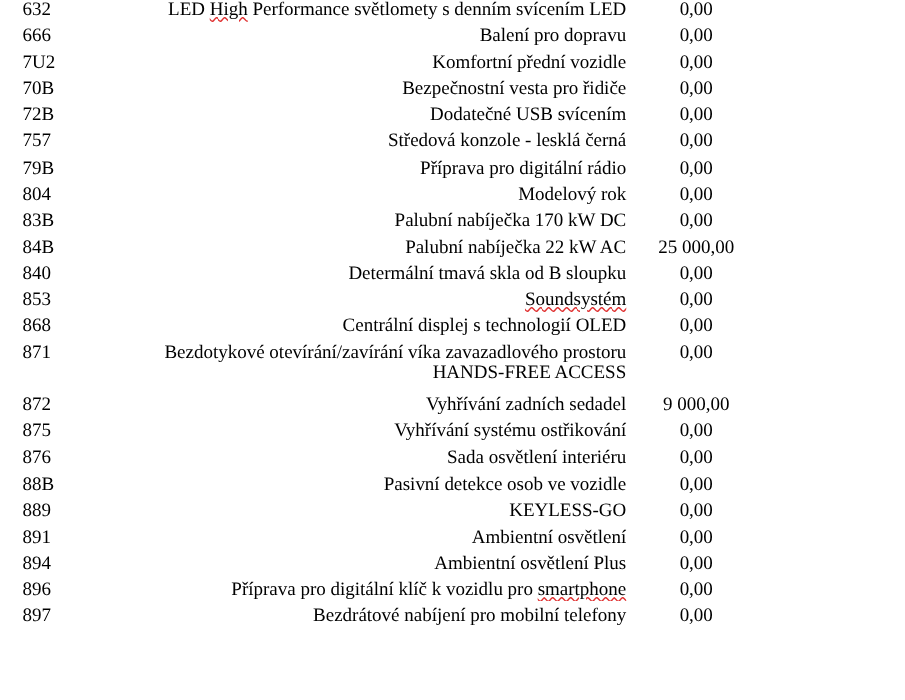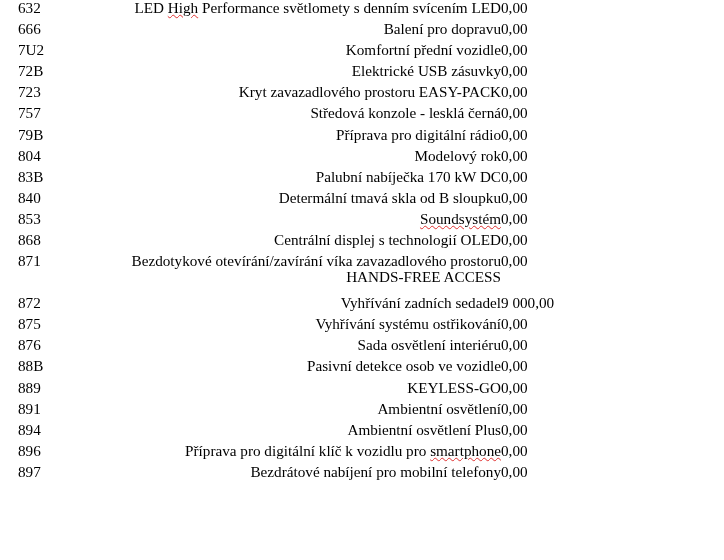--- a/index.html
+++ b/index.html
@@ -35,21 +35,21 @@
   td.code {
     width: 58px;
     white-space: nowrap;
     font-family: "Liberation Serif", serif;
   }
   td.desc {
     padding-right: 10px;
   }
   td.price {
     width: 112px;
-    text-align: left;
+    text-align: center;
     white-space: nowrap;
   }
   tr.row {
     height: 21.1px;
   }
   tr.row.tall {
     height: 42px;
   }
   .desc-inner {
     display: block;
@@ -88,30 +88,30 @@
           <td class="price">0,00</td>
         </tr>
         <tr class="row">
           <td class="code">7U2</td>
           <td class="desc">
             <span class="desc-inner"><span>Komfortní přední vozidle</span></span>
           </td>
           <td class="price">0,00</td>
         </tr>
         <tr class="row">
+          <td class="code">70B</td>
+          <td class="desc">
+            <span class="desc-inner"><span>Bezpečnostní vesta pro řidiče</span></span>
+          </td>
+          <td class="price">0,00</td>
+        </tr>
+        <tr class="row">
           <td class="code">72B</td>
           <td class="desc">
-            <span class="desc-inner"><span>Elektrické USB zásuvky</span></span>
-          </td>
-          <td class="price">0,00</td>
-        </tr>
-        <tr class="row">
-          <td class="code">723</td>
-          <td class="desc">
-            <span class="desc-inner"><span>Kryt zavazadlového prostoru EASY-PACK</span></span>
+            <span class="desc-inner"><span>Dodatečné USB svícením</span></span>
           </td>
           <td class="price">0,00</td>
         </tr>
         <tr class="row">
           <td class="code">757</td>
           <td class="desc">
             <span class="desc-inner"><span>Středová konzole - lesklá černá</span></span>
           </td>
           <td class="price">0,00</td>
         </tr>
@@ -128,20 +128,27 @@
             <span class="desc-inner"><span>Modelový rok</span></span>
           </td>
           <td class="price">0,00</td>
         </tr>
         <tr class="row">
           <td class="code">83B</td>
           <td class="desc">
             <span class="desc-inner"><span>Palubní nabíječka 170 kW DC</span></span>
           </td>
           <td class="price">0,00</td>
+        </tr>
+        <tr class="row">
+          <td class="code">84B</td>
+          <td class="desc">
+            <span class="desc-inner"><span>Palubní nabíječka 22 kW AC</span></span>
+          </td>
+          <td class="price">25 000,00</td>
         </tr>
         <tr class="row">
           <td class="code">840</td>
           <td class="desc">
             <span class="desc-inner"><span>Determální tmavá skla od B sloupku</span></span>
           </td>
           <td class="price">0,00</td>
         </tr>
         <tr class="row">
           <td class="code">853</td>

